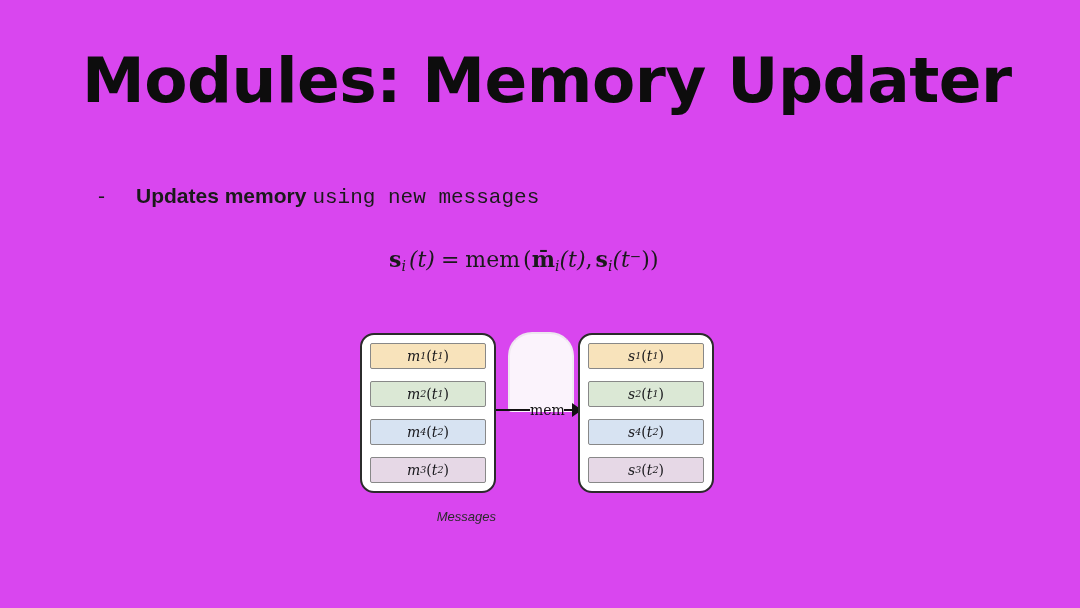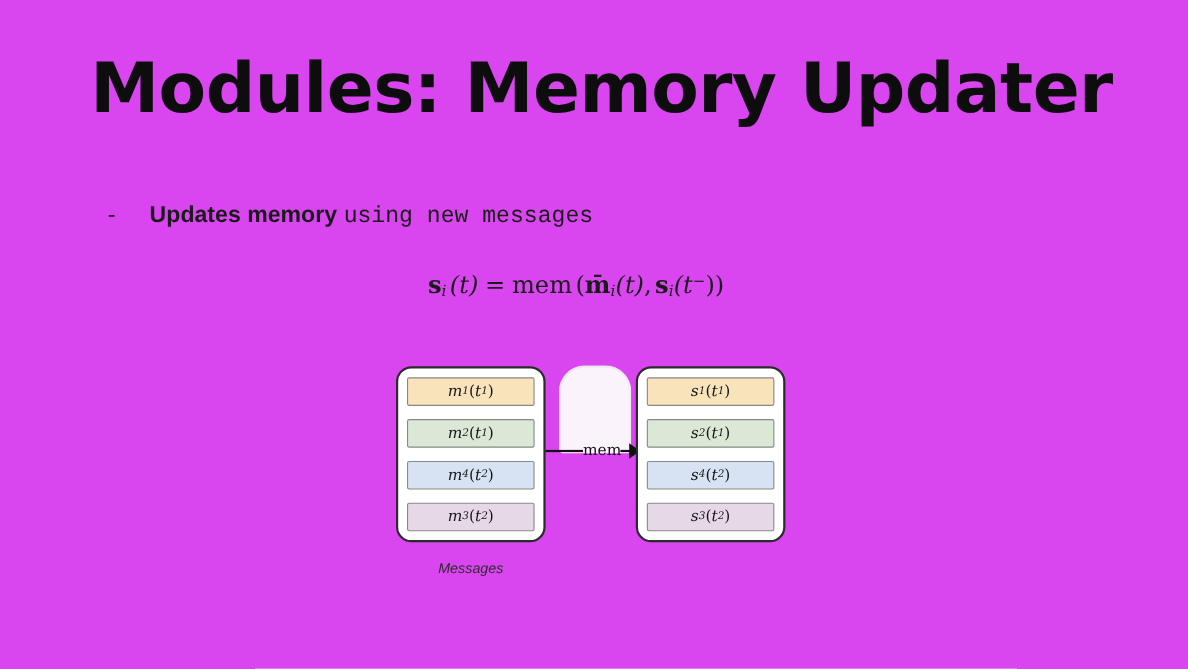--- a/index.html
+++ b/index.html
@@ -196,21 +196,21 @@
     line-height: 20px;
   }
 
   
   .caption {
     position: absolute;
     font-family: "Liberation Sans", sans-serif;
     font-style: italic;
     font-size: 13px;
     color: #2a2a2a;
-    text-align: center;
+    text-align: right;
     line-height: 17px;
   }
   .caption.left  { left: 20px;  top: 188px; width: 136px; }
   .caption.right { left: 238px; top: 188px; width: 136px; }
 </style>
 </head>
 <body>
 
 <div class="slide">
 

